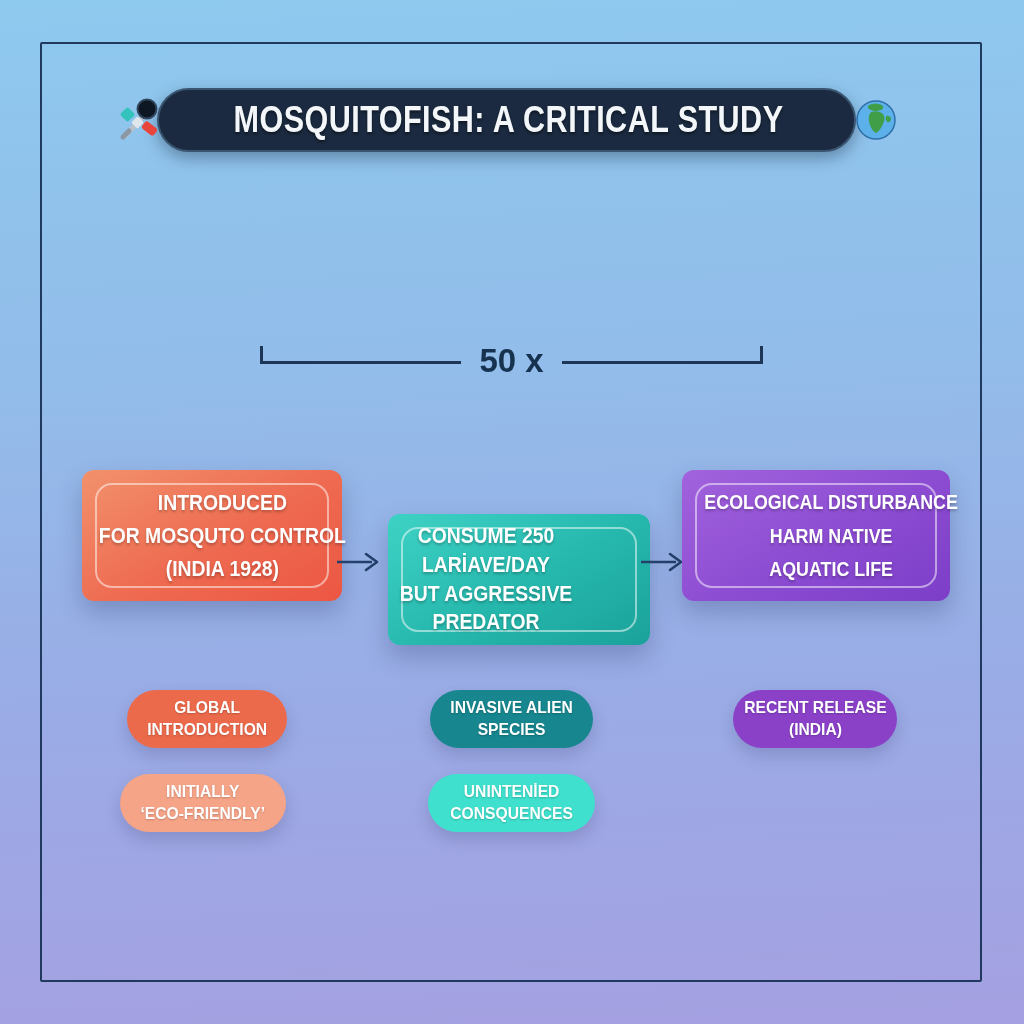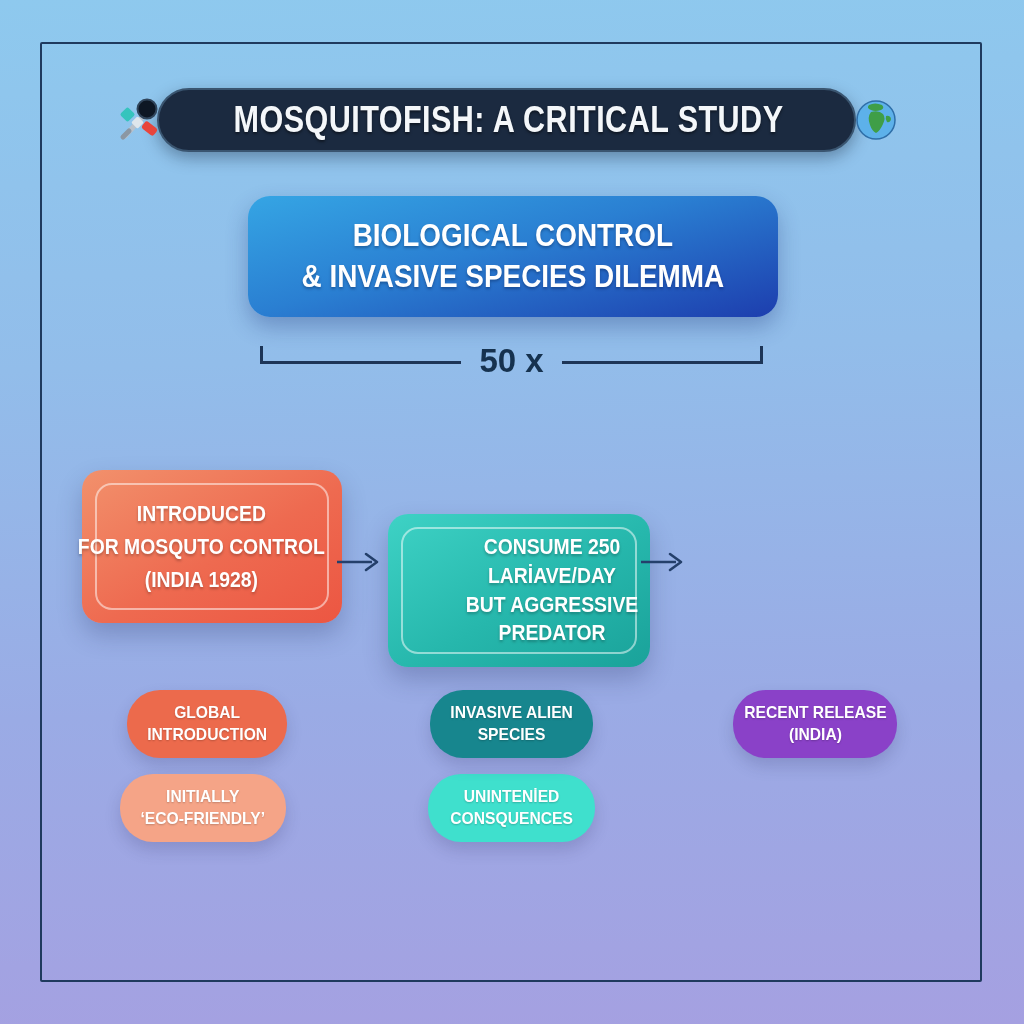--- a/index.html
+++ b/index.html
@@ -51,22 +51,22 @@
   .seg{flex:1;height:15px;border-bottom:3px solid #1d3557;}
   .seg-left{border-left:3px solid #1d3557;}
   .seg-right{border-right:3px solid #1d3557;}
   .bracket-label{
     padding:0 18px;font-size:33px;font-weight:700;color:#16324f;
     line-height:1;margin-bottom:-13px;white-space:nowrap;
   }
 
   
   .flow-box{
-    position:absolute;top:470px;height:153px;border-radius:20px;
-    display:flex;align-items:center;justify-content:flex-end;
+    position:absolute;top:470px;height:131px;border-radius:12px;
+    display:flex;align-items:center;justify-content:flex-start;
     box-shadow:0 12px 24px rgba(30,40,90,.25);
   }
   .flow-box::before{
     content:"";position:absolute;inset:13px;border:2px solid rgba(255,255,255,.5);
     border-radius:17px;pointer-events:none;
   }
   .flow-box .txt{
     color:#fff;font-weight:700;font-size:22px;line-height:1.5;text-align:center;
     transform:scaleX(.88);white-space:nowrap;text-shadow:0 2px 3px rgba(0,0,0,.25);
     position:relative;
@@ -74,21 +74,21 @@
   .box-intro{left:82px;width:260px;background:linear-gradient(150deg,#f2916c 0%,#ee6a50 55%,#ec5642 100%);}
   .box-consume{left:388px;width:262px;background:linear-gradient(150deg,#3ed2c5 0%,#26b7ac 55%,#1aa29a 100%);margin-top:44px;}
   .box-eco{left:682px;width:268px;background:linear-gradient(150deg,#a263dd 0%,#8c4cd2 55%,#7c3ec8 100%);}
   .box-consume .txt{line-height:1.3;}
   .box-eco .txt{font-size:21px;transform:scaleX(.85);line-height:1.6;}
 
   .flow-arrow{position:absolute;top:551px;width:46px;height:22px;}
 
   
   .tag-pill{
-    position:absolute;height:68px;border-radius:33px;
+    position:absolute;height:58px;border-radius:33px;
     display:flex;align-items:center;justify-content:center;
     box-shadow:0 8px 16px rgba(40,40,90,.18);
   }
   .tag-pill .txt{
     color:#fff;font-weight:700;font-size:17px;line-height:1.3;text-align:center;
     transform:scaleX(.92);white-space:nowrap;text-shadow:0 1px 2px rgba(0,0,0,.22);
   }
   .tag-r1{top:690px;}
   .tag-r2{top:774px;}
   .tag-global{left:127px;width:160px;background:#ec6a4c;}
@@ -120,26 +120,20 @@
       <svg width="42" height="42" viewBox="0 0 42 42">
         <circle cx="21" cy="21" r="19" fill="#5db1ea"></circle>
         <path d="M14 6 Q20 3 27 6 Q30 9 26 11 Q20 13 16 11 Q11 9 14 6 Z" fill="#3f9e47"></path>
         <path d="M16 13 Q24 11 28 15 Q31 19 28 25 Q25 32 21 34 Q17 32 15 26 Q12 18 16 13 Z" fill="#3f9e47"></path>
         <path d="M31 17 Q35 16 36 20 Q35 24 32 23 Q30 20 31 17 Z" fill="#3f9e47"></path>
         <circle cx="21" cy="21" r="19" fill="none" stroke="#2e6ea8" stroke-width="1.5"></circle>
       </svg>
     </span>
   </div>
 
-  <div class="title-box">
-    <div class="txt">
-      <span style="display:block">BIOLOGICAL CONTROL</span>
-      <span style="display:block">&amp; INVASIVE SPECIES DILEMMA</span>
-    </div>
-  </div>
 
   <div class="bracket">
     <div class="seg seg-left"></div>
     <span class="bracket-label">50 x</span>
     <div class="seg seg-right"></div>
   </div>
 
   <div class="flow-box box-intro">
     <div class="txt">
       <span style="display:block">INTRODUCED</span>
@@ -160,20 +154,27 @@
       <span style="display:block">BUT AGGRESSIVE</span>
       <span style="display:block">PREDATOR</span>
     </div>
   </div>
 
   <svg class="flow-arrow" style="left:640px;" viewBox="0 0 46 22">
     <line x1="1" y1="11" x2="36" y2="11" stroke="#24406b" stroke-width="2.6"></line>
     <polyline points="30,3 41,11 30,19" fill="none" stroke="#24406b" stroke-width="2.6" stroke-linecap="round" stroke-linejoin="round"></polyline>
   </svg>
 
+  <div class="flow-box box-eco">
+    <div class="txt">
+      <span style="display:block">ECOLOGICAL DISTURBANCE</span>
+      <span style="display:block">HARM NATIVE</span>
+      <span style="display:block">AQUATIC LIFE</span>
+    </div>
+  </div>
 
   <div class="tag-pill tag-r1 tag-global">
     <div class="txt">
       <span style="display:block">GLOBAL</span>
       <span style="display:block">INTRODUCTION</span>
     </div>
   </div>
 
   <div class="tag-pill tag-r2 tag-eco-friendly">
     <div class="txt">

